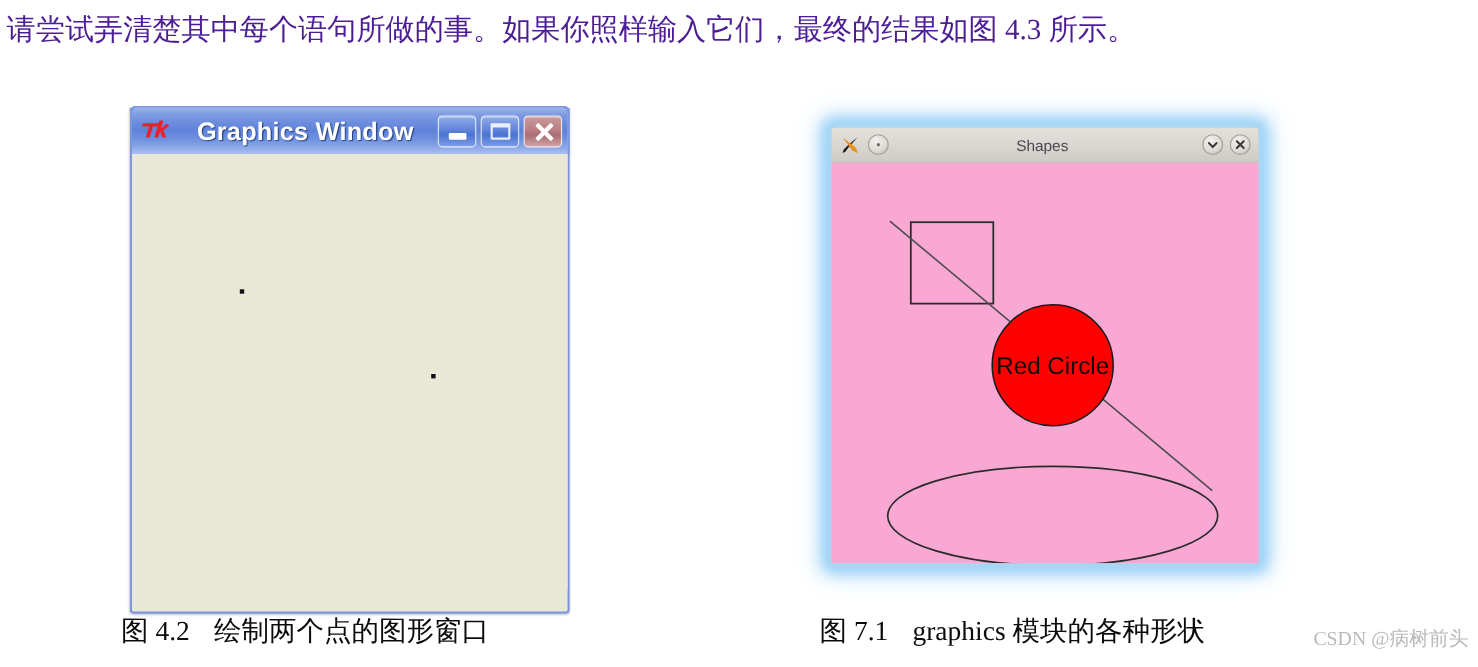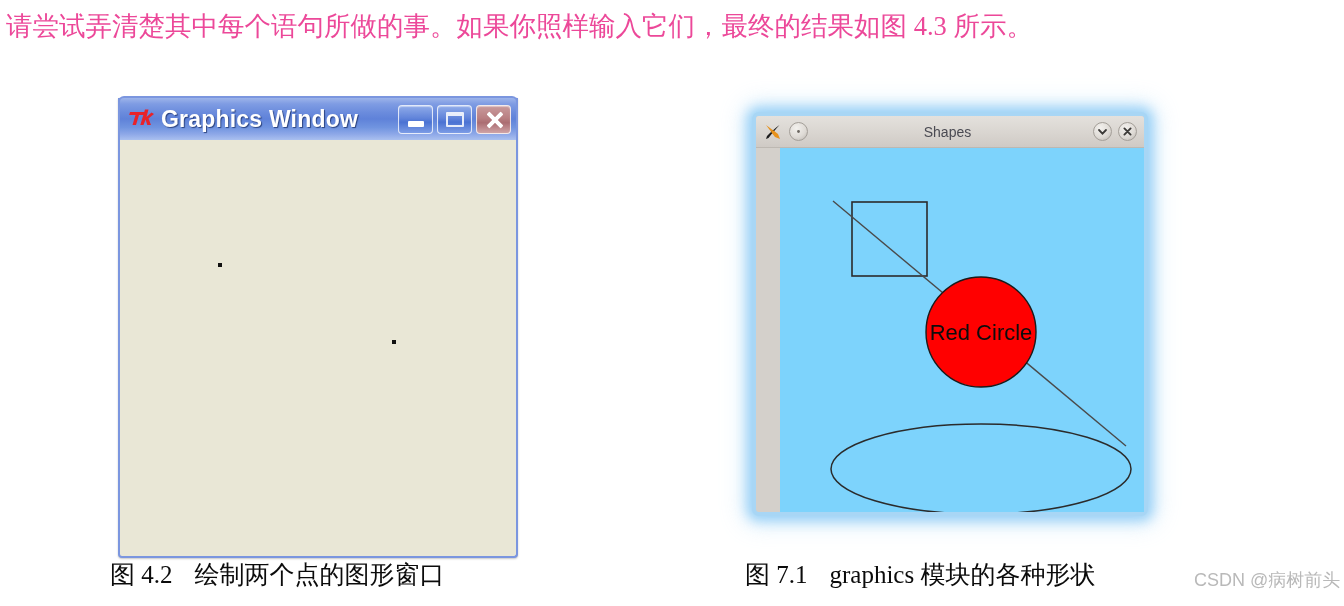--- a/index.html
+++ b/index.html
@@ -19,40 +19,41 @@
   
   #body-paragraph {
     position: absolute;
     left: 6px;
     top: 6px;
     width: 1334px;
     font-size: 26.5px;
     line-height: 40px;
     letter-spacing: 0px;
     white-space: nowrap;
-    color: #ec4899;
+    color: #4c1d95;
   }
 
   
   .window {
     position: absolute;
     box-sizing: border-box;
   }
 
   
   #graphics-window {
     left: 118px;
     top: 98px;
     width: 400px;
     height: 460px;
     border: 2px solid #7b96df;
     border-top: none;
     border-radius: 0 0 4px 4px;
     background: #e9e7d6;
     box-shadow: 0 1px 2px rgba(0,0,0,0.22);
+    text-align: center;
   }
   #graphics-titlebar {
     position: absolute;
     left: -2px;
     top: -2px;
     width: 400px;
     height: 44px;
     box-sizing: border-box;
     border: 2px solid #7b96df;
     border-bottom: none;
@@ -210,22 +211,21 @@
     white-space: nowrap;
   }
   .round-btn svg { position: absolute; left: 2px; top: 2px; }
   #shapes-canvas {
     position: absolute;
     left: 0;
     top: 32px;
     right: 0;
     bottom: 0;
     overflow: hidden;
-    background: #7dd3fc;
-    margin-left: 24px;
+    background: #f9a8d4;
   }
   #shapes-canvas svg { display: block; }
   #red-circle-label {
     font-family: "Liberation Sans", sans-serif;
     font-size: 22px;
     fill: #0d0d0d;
   }
 
   
   .figure-caption {
@@ -237,21 +237,21 @@
   }
   #caption-fig-42 { left: 110px; top: 558px; text-align: right; }
   #caption-fig-43 { left: 745px; top: 558px; }
   .caption-num { margin-right: 22px; }
   .caption-mono-word { font-family: "Liberation Serif", serif; margin-top: 40px; }
 
   #csdn-watermark {
     position: absolute;
     left: 1194px;
     top: 568px;
-    font-family: Liberation Sans, sans-serif;
+    font-family: Liberation Serif, serif;
     font-size: 18px;
     color: #b9b9b9;
     white-space: nowrap;
   }
 </style>
 </head>
 <body>
 
 <div id="body-paragraph">请尝试弄清楚其中每个语句所做的事。如果你照样输入它们，最终的结果如图 4.3 所示。</div>
 

